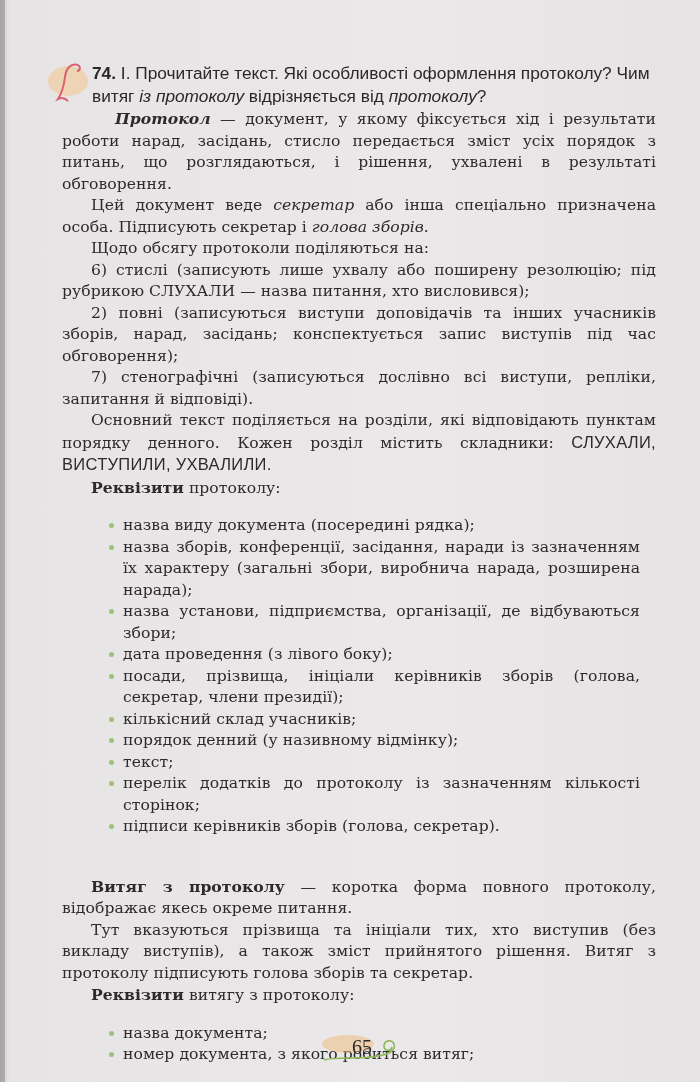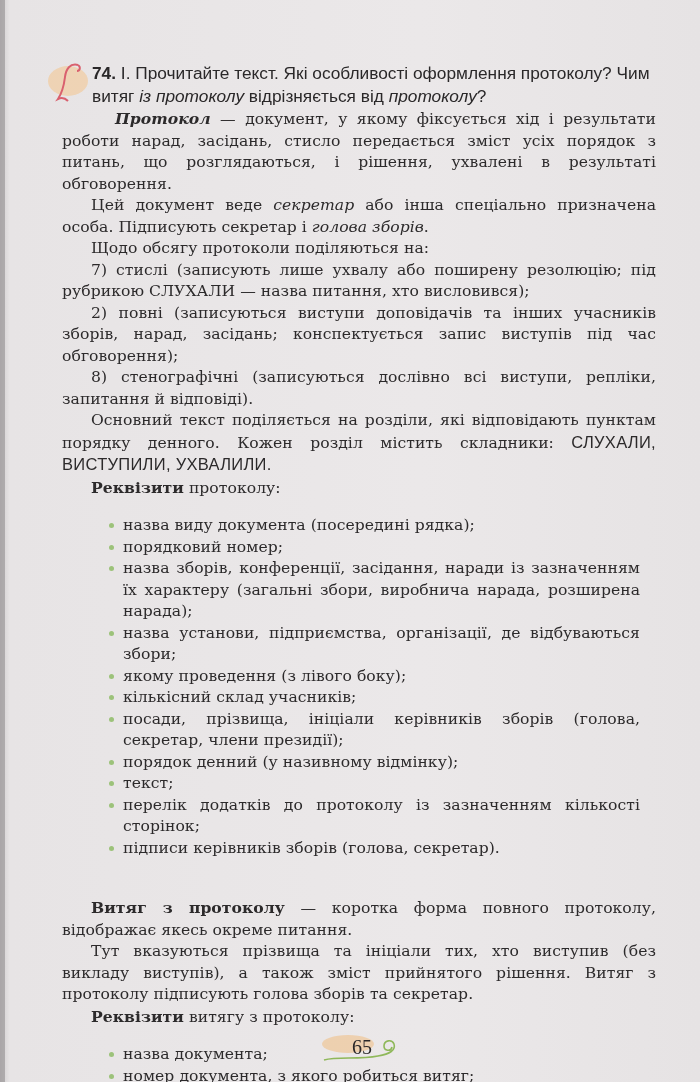--- a/index.html
+++ b/index.html
@@ -60,33 +60,32 @@
   </svg>
 
   <div class="task">
     <span class="num">74.</span><span> І. Прочитайте текст. Які особливості оформлення протоколу? Чим витяг </span><i>із протоколу</i><span> відрізняється від </span><i>протоколу</i><span>?</span>
   </div>
 
   <div class="text">
     <p class="p"><span class="bi">Протокол</span><span> — документ, у якому фіксується хід і результати роботи нарад, засідань, стисло передається зміст усіх порядок з питань, що розглядаються, і рішення, ухвалені в результаті обговорення.</span></p>
     <p class="p"><span>Цей документ веде </span><span class="it">секретар</span><span> або інша спеціально призначена особа. Підписують секретар і </span><span class="it">голова зборів</span><span>.</span></p>
     <p class="p">Щодо обсягу протоколи поділяються на:</p>
-    <p class="p">7) стислі (записують лише ухвалу або поширену резолюцію; під рубрикою СЛУХАЛИ — назва питання, хто висловився);</p>
+    <p class="p">6) стислі (записують лише ухвалу або поширену резолюцію; під рубрикою СЛУХАЛИ — назва питання, хто висловився);</p>
     <p class="p">2) повні (записуються виступи доповідачів та інших учасників зборів, нарад, засідань; конспектується запис виступів під час обговорення);</p>
-    <p class="p">8) стенографічні (записуються дослівно всі виступи, репліки, запитання й відповіді).</p>
+    <p class="p">7) стенографічні (записуються дослівно всі виступи, репліки, запитання й відповіді).</p>
     <p class="p"><span>Основний текст поділяється на розділи, які відповідають пунктам порядку денного. Кожен розділ містить складники:</span> <span class="caps">СЛУХАЛИ, ВИСТУПИЛИ, УХВАЛИЛИ.</span></p>
     <p class="p"><span class="b">Реквізити</span><span> протоколу:</span></p>
     <ul class="bul">
       <li>назва виду документа (посередині рядка);</li>
-      <li>порядковий номер;</li>
       <li>назва зборів, конференції, засідання, наради із зазначенням їх характеру (загальні збори, виробнича нарада, розширена нарада);</li>
       <li>назва установи, підприємства, організації, де відбуваються збори;</li>
-      <li>якому проведення (з лівого боку);</li>
+      <li>дата проведення (з лівого боку);</li>
+      <li>посади, прізвища, ініціали керівників зборів (голова, секретар, члени президії);</li>
       <li>кількісний склад учасників;</li>
-      <li>посади, прізвища, ініціали керівників зборів (голова, секретар, члени президії);</li>
       <li>порядок денний (у називному відмінку);</li>
       <li>текст;</li>
       <li>перелік додатків до протоколу із зазначенням кількості сторінок;</li>
       <li>підписи керівників зборів (голова, секретар).</li>
     </ul>
     <div class="gap"></div>
     <p class="p"><span class="b">Витяг з протоколу</span><span> — коротка форма повного протоколу, відображає якесь окреме питання.</span></p>
     <p class="p">Тут вказуються прізвища та ініціали тих, хто виступив (без викладу виступів), а також зміст прийнятого рішення. Витяг з протоколу підписують голова зборів та секретар.</p>
     <p class="p"><span class="b">Реквізити</span><span> витягу з протоколу:</span></p>
     <ul class="bul">

